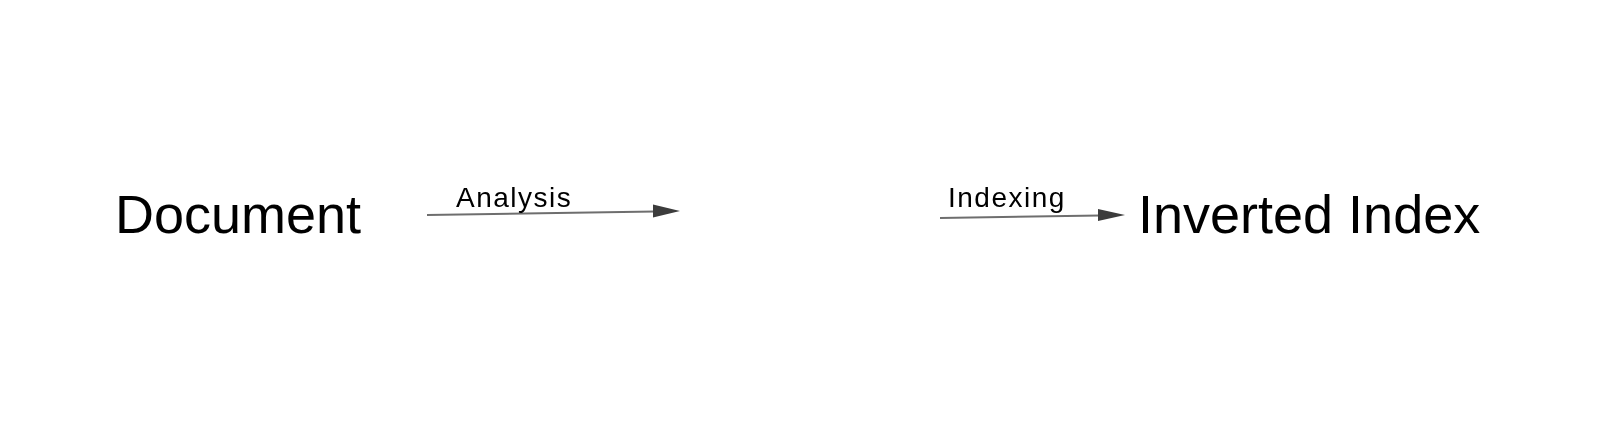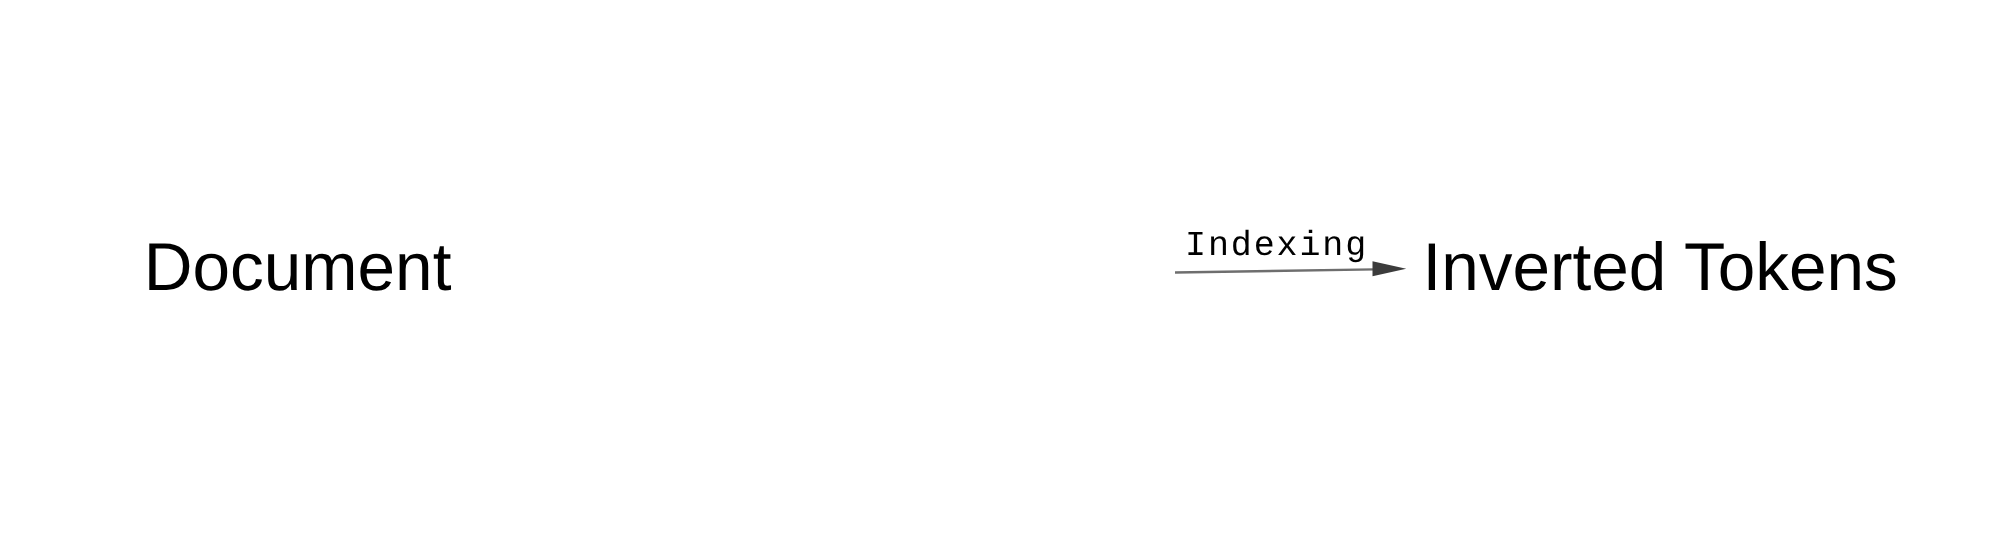--- a/index.html
+++ b/index.html
@@ -46,34 +46,41 @@
   }
   .connector-label {
     position: absolute;
     font-size: 28px;
     line-height: 28px;
     letter-spacing: 1.5px;
     color: #000000;
     white-space: nowrap;
   }
   .connector-analysis .connector-label { left: 29px; top: 2px; }
-  .connector-indexing .connector-label { left: 8px;  top: 2px; font-family: Liberation Mono, monospace; }
+  .connector-indexing .connector-label { left: 8px;  top: 2px; }
 </style>
 </head>
 <body>
 
 <div class="canvas">
 
   <div class="node node-document">Document</div>
 
+  <div class="connector connector-analysis">
+    <svg width="253" height="40" viewBox="0 0 253 40">
+      <line x1="0" y1="33" x2="228" y2="29.5" stroke-width="2" stroke="#6e6e6e"></line>
+      <polygon points="226,22.5 253,29 226,35.5" fill="#3c3c3c"></polygon>
+    </svg>
+    <span class="connector-label">Analysis</span>
+  </div>
 
 
   <div class="connector connector-indexing">
     <svg width="185" height="40" viewBox="0 0 185 40">
       <line x1="0" y1="36" x2="160" y2="33.5" stroke-width="2" stroke="#6e6e6e"></line>
       <polygon points="158,27 185,33 158,39" fill="#3c3c3c"></polygon>
     </svg>
     <span class="connector-label">Indexing</span>
   </div>
 
-  <div class="node node-inverted-index">Inverted Tokens</div>
+  <div class="node node-inverted-index">Inverted Index</div>
 
 </div>
 
 </body></html>

